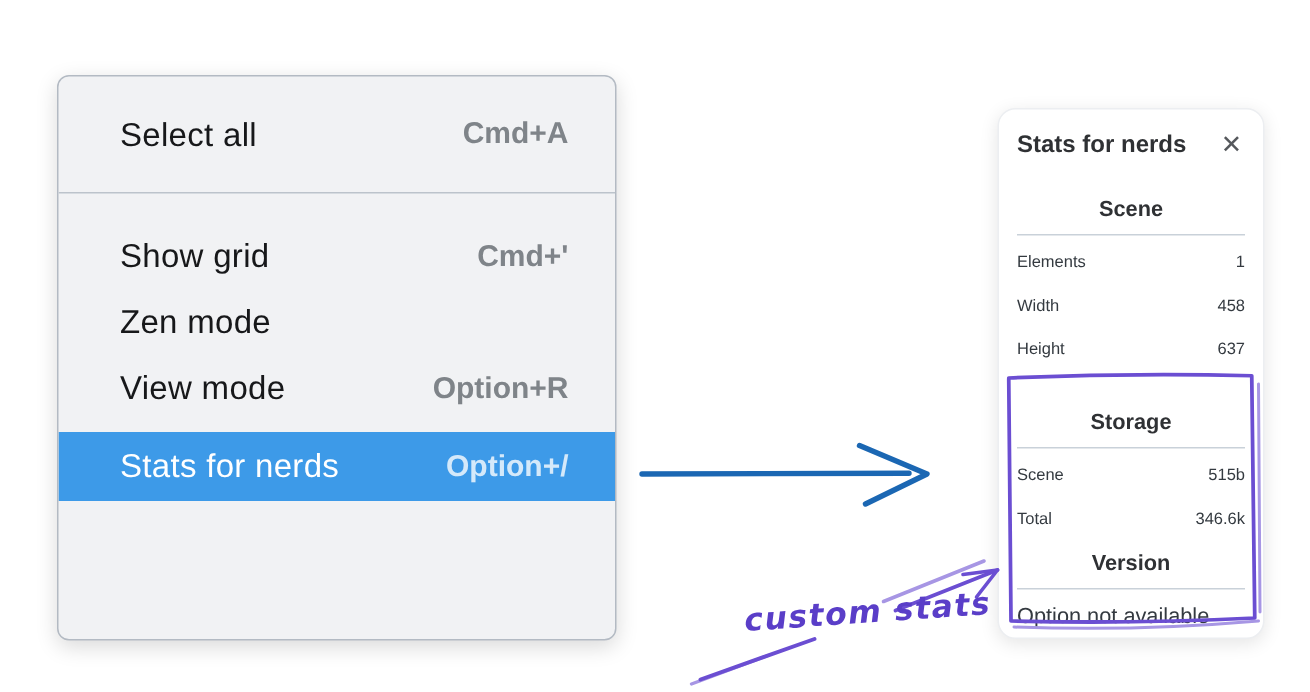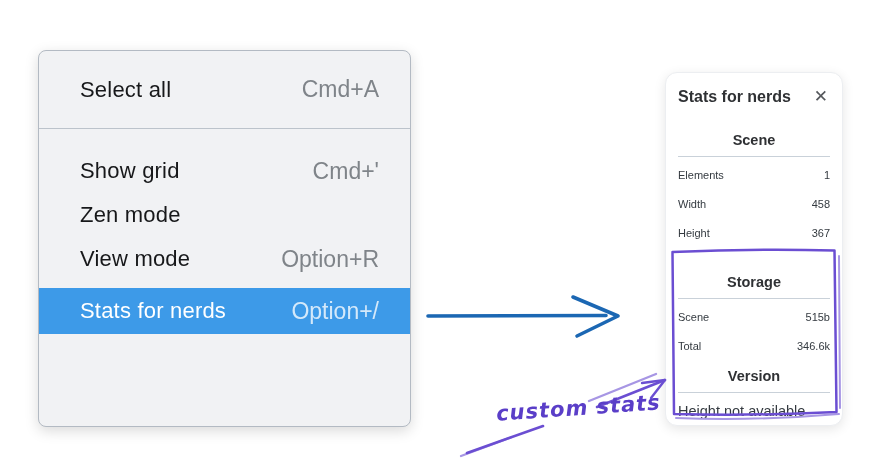--- a/index.html
+++ b/index.html
@@ -30,22 +30,23 @@
     padding: 0 31px 0 41px;
     cursor: default;
   }
   .menu-row.tall { height: 77px; }
   .menu-label {
     font-size: 22px;
     color: #17181a;
     letter-spacing: 0.2px;
   }
   .menu-shortcut {
-    font-size: 23px;
+    font-size: 20px;
     color: #7f8489;
+    font-weight: bold;
   }
   .menu-divider {
     height: 0;
     border-top: 1px solid #bcc3cb;
   }
   .menu-group { padding-top: 20px; }
   .menu-row.highlighted {
     background: #3d9ae8;
     height: 46px;
     margin-top: 7px;
@@ -175,41 +176,41 @@
     <div class="stat-row">
       <span>Elements</span>
       <span>1</span>
     </div>
     <div class="stat-row">
       <span>Width</span>
       <span>458</span>
     </div>
     <div class="stat-row">
       <span>Height</span>
-      <span>367</span>
+      <span>637</span>
     </div>
   </div>
 
   <div class="stat-section sec-storage">
     <div class="stat-title">Storage</div>
     <div class="stat-hr"></div>
     <div class="stat-row">
       <span>Scene</span>
       <span>515b</span>
     </div>
     <div class="stat-row">
       <span>Total</span>
       <span>346.6k</span>
     </div>
   </div>
 
   <div class="stat-section sec-version">
     <div class="stat-title">Version</div>
     <div class="stat-hr"></div>
-    <div class="stat-note">Height not available</div>
+    <div class="stat-note">Option not available</div>
   </div>
 </div>
 
 <div class="annotation-text">custom stats</div>
 
 <svg class="overlay" width="873" height="461" viewBox="0 0 873 461" xmlns="http://www.w3.org/2000/svg">
 
   <g stroke="#1b67b3" stroke-width="3.6" fill="none" stroke-linecap="round" stroke-linejoin="round">
     <path d="M428,316 L606,315.5"></path>
     <path d="M573,297 L618,316 L577,336"></path>

